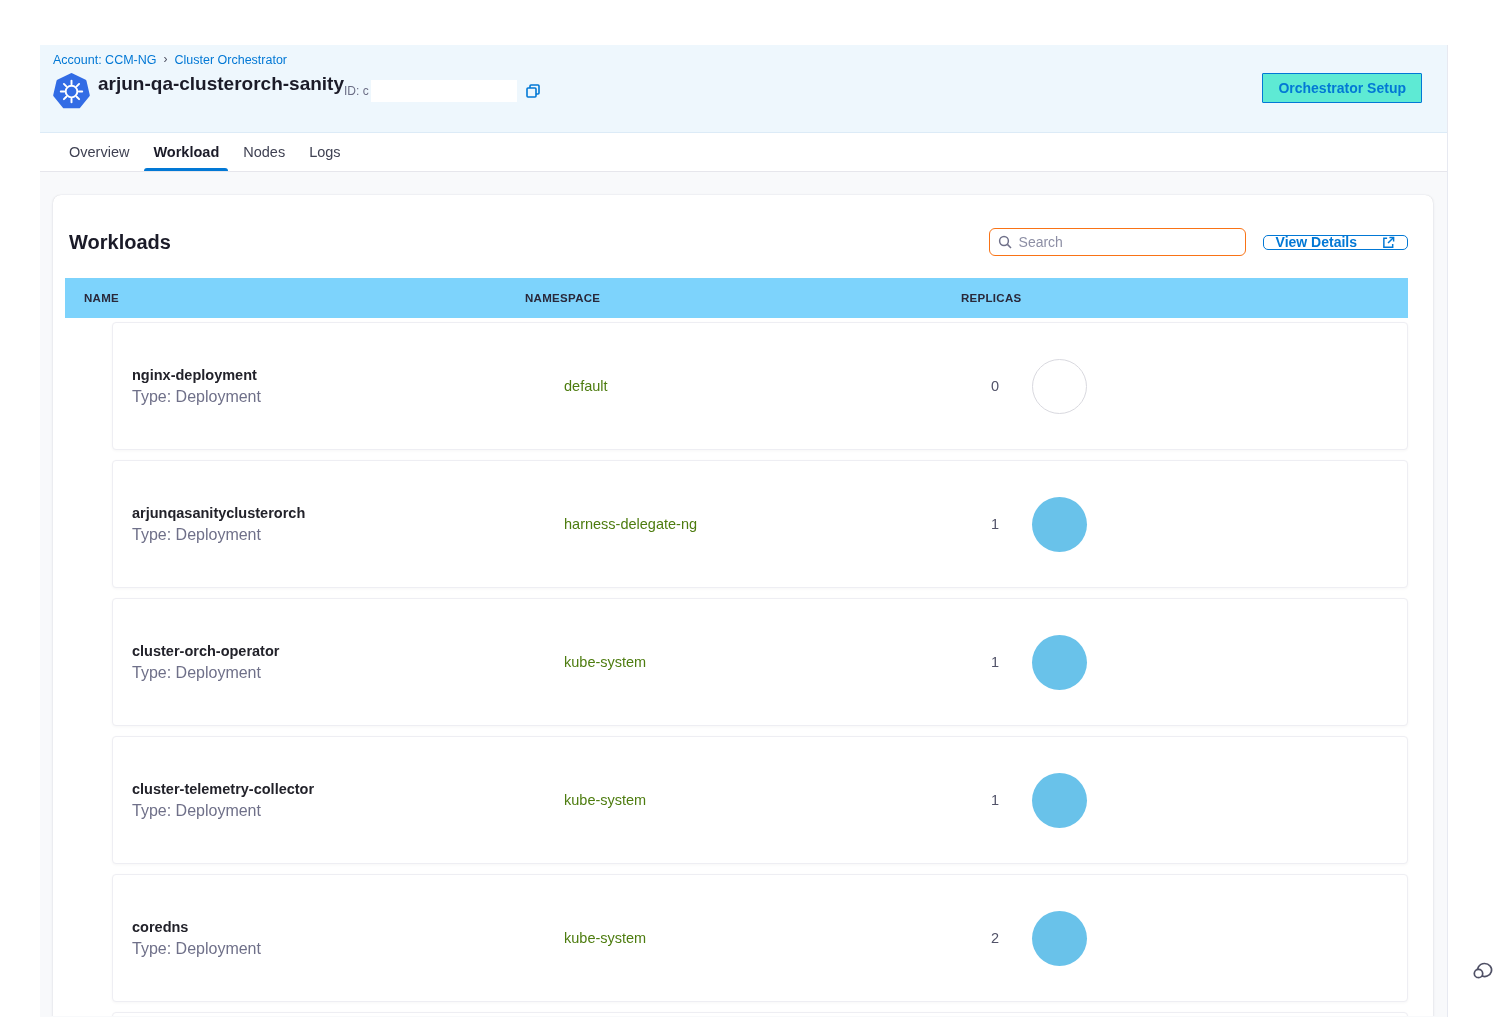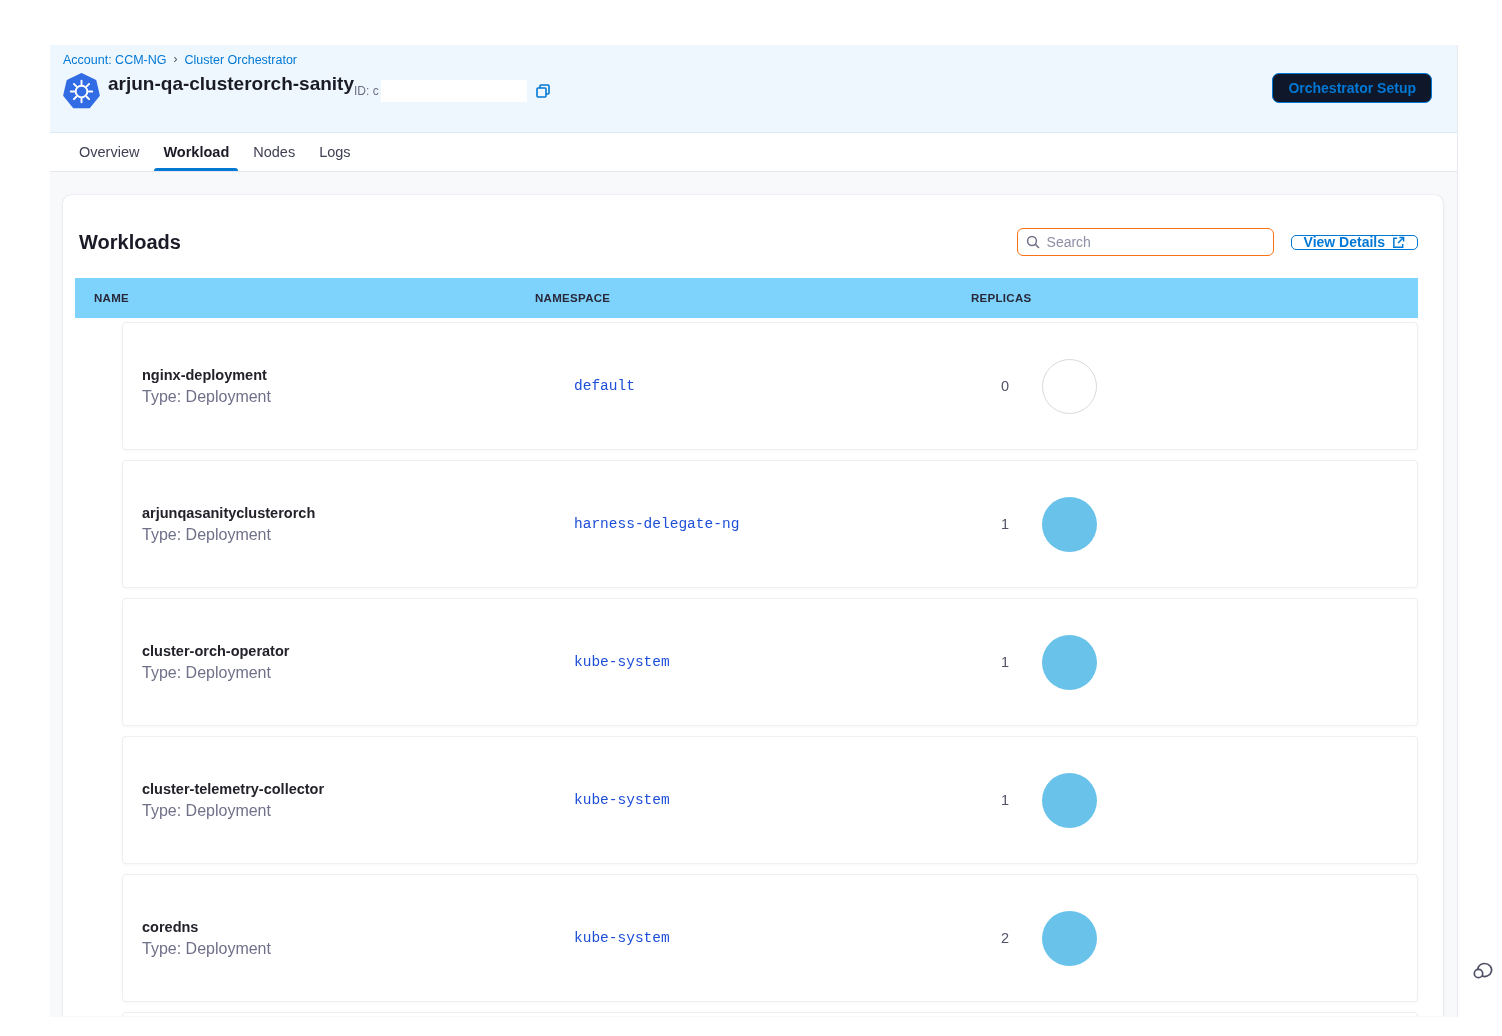--- a/index.html
+++ b/index.html
@@ -1,37 +1,37 @@
 <!DOCTYPE html>
 <html><head>
 <meta charset="utf-8">
 <style>
   * { margin:0; padding:0; box-sizing:border-box; }
   html,body { background:#ffffff; }
   body { font-family:"Liberation Sans", sans-serif; }
   .screen { position:relative; width:1502px; height:1036px; background:#ffffff; overflow:hidden; }
 
-  .app { position:absolute; left:50px; top:45px; width:1408px; height:972px;
+  .app { position:absolute; left:40px; top:45px; width:1408px; height:972px;
          border-right:1px solid #e7e9f1; background:#f8f9fb; }
 
   
   .band { height:88px; background:#eef7fd; border-bottom:1px solid #dcebf7; position:relative; padding:8px 0 0 13px; }
   .breadcrumb { font-size:12.5px; display:flex; align-items:center; gap:7px; }
   .crumb-link { color:#0278d5; text-decoration:none; cursor:pointer; }
   .crumb-sep { color:#4f5162; font-size:12px; transform:translateY(-1px); }
   .title-row { display:flex; align-items:flex-start; margin-top:6px; }
   .k8s-badge { width:37px; height:39px; margin-right:8px; flex:0 0 auto; }
   .title-block { display:flex; flex-direction:row; }
   .page-title { font-size:19px; font-weight:700; color:#1b1b28; line-height:22px; }
   .id-row { display:flex; align-items:center; margin-top:2px; height:32px; }
   .id-label { font-size:12px; color:#6b6d85; }
   .id-redacted { width:146px; height:22px; background:#ffffff; margin-left:2px; }
   .copy-btn { width:16px; height:16px; margin-left:8px; cursor:pointer; display:inline-flex; }
   .setup-btn { position:absolute; top:28px; right:25px; height:30px; padding:0 15px;
-               background:#0f172a; border:1px solid #0278d5; border-radius:7px;
+               background:#5eead4; border:1px solid #0278d5; border-radius:1px;
                color:#0278d5; font-weight:700; font-size:14px; cursor:pointer;
                font-family:"Liberation Sans", sans-serif; }
 
   
   .tabbar { height:39px; background:#ffffff; border-bottom:1px solid #e6e6ec;
             display:flex; align-items:stretch; padding-left:22px; }
   .tab { position:relative; display:flex; align-items:center; padding:0 7px; margin-right:10px;
          font-size:14.5px; color:#3f4152; cursor:pointer;text-align:center; }
   .tab.active { color:#1b1b28; font-weight:700; }
   .tab.active::after { content:""; position:absolute; left:-2px; right:-2px; bottom:0;
@@ -44,37 +44,37 @@
           padding:20px 25px 0 12px; }
 
   .card-head { display:flex; align-items:center; margin:11px 0 20px 4px; height:32px; }
   .card-title { font-size:20px; font-weight:700; color:#1b1b28; flex:1; }
   .search-wrap { display:flex; align-items:center; width:257px; height:28px;
                  border:1px solid #f97316; border-radius:6px; background:#ffffff;
                  padding:0 8px; margin-right:17px; }
   .search-wrap input { border:none; outline:none; flex:1; font-size:14px; color:#1b1b28;
                        margin-left:7px; font-family:"Liberation Sans", sans-serif; background:transparent; }
   .search-wrap input::placeholder { color:#8d8fa5; }
-  .view-details-btn { display:flex; align-items:center; gap:7px; height:15px; padding:0 12px;
+  .view-details-btn { display:flex; align-items:center; gap:25px; height:15px; padding:0 12px;
                       background:#ffffff; border:1px solid #0278d5; border-radius:5px;
                       color:#0278d5; font-weight:700; font-size:14px; cursor:pointer;
                       font-family:"Liberation Sans", sans-serif; }
 
   .grid-cols { display:grid; grid-template-columns:432px 427px 1fr; }
   .thead { height:40px; background:#7dd3fc; align-items:center;gap:9px; }
   .th { font-size:11.5px; font-weight:700; letter-spacing:.3px; color:#29283a;
         padding-left:19px; text-transform:uppercase; }
 
   .row { height:128px; margin-top:10px; background:#ffffff; border:1px solid #eeeef3;
          border-radius:4px; box-shadow:0 1px 3px rgba(0,0,0,.035); align-items:center; cursor:pointer;margin-left:47px; }
   .row:first-child { margin-top:4px; }
   .cell { padding-left:19px; }
   .wl-name { font-size:14.5px; font-weight:700; color:#22222a; line-height:19px; }
   .wl-type { font-size:16px; color:#6f7089; margin-top:3px; }
-  .wl-ns { font-size:14.5px; color:#1d4ed8;font-family:Liberation Mono, monospace; }
+  .wl-ns { font-size:14.5px; color:#4d7c0f; }
   .replicas-cell { display:flex; align-items:center; gap:33px; }
   .replicas-num { font-size:14.5px; color:#515268; }
   .replica-circle { width:55px; height:55px; border-radius:50%; }
   .replica-circle.filled { background:#69c2ea; }
   .replica-circle.empty { background:#ffffff; border:1px solid #d9d9df; }
   .row.partial { height:90px; }
 
   .chat-fab { position:absolute; left:1471px; top:957px; width:26px; height:26px; cursor:pointer; }
 </style>
 </head>

